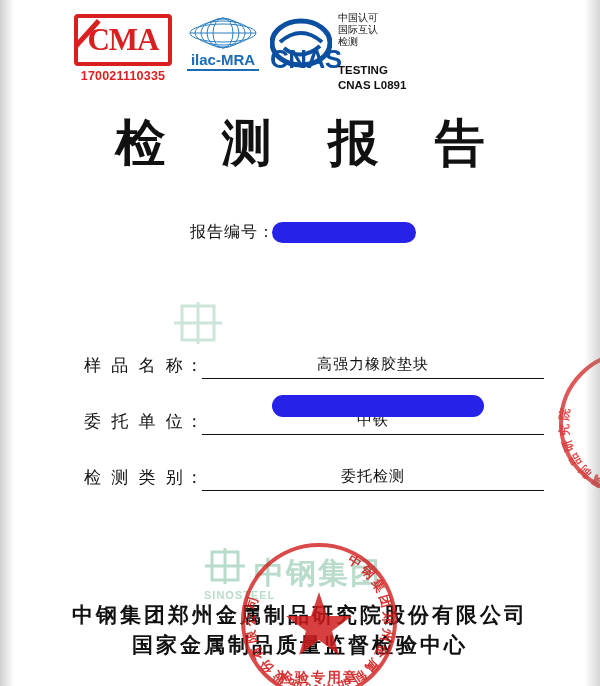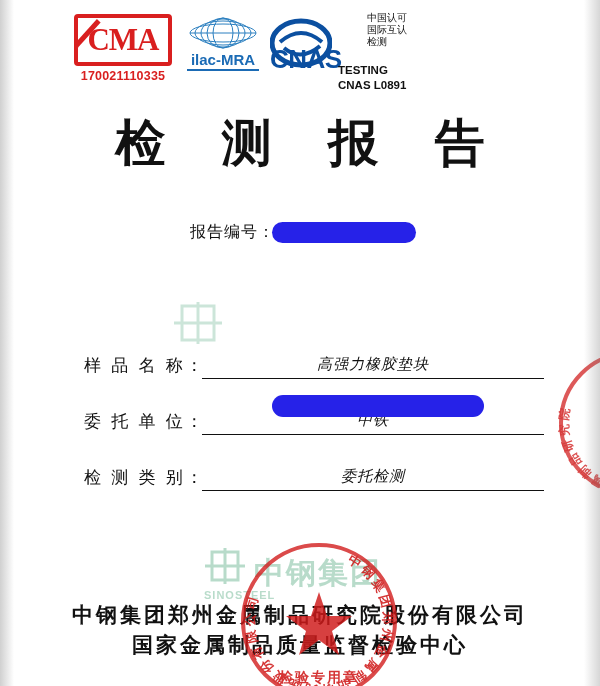--- a/index.html
+++ b/index.html
@@ -147,21 +147,20 @@
     letter-spacing: -0.5px;
   }
   .cnas-cn {
     position: absolute;
     left: 68px;
     top: 4px;
     font-family: "Liberation Sans", sans-serif;
     font-size: 10px;
     color: #111;
     line-height: 12px;
-    margin-left: 29px;
   }
   .cnas-testing {
     position: absolute;
     left: 68px;
     top: 56px;
     font-family: "Liberation Sans", sans-serif;
     font-weight: bold;
     font-size: 11.5px;
     color: #111;
   }
@@ -238,21 +237,20 @@
     letter-spacing: 3px;
     white-space: nowrap;
   }
   .field-value-wrap {
     position: absolute;
     left: 118px;
     right: 0;
     top: 0;
     border-bottom: 1.5px solid #111;
     height: 28px;
-    font-style: italic;
   }
   .field-value {
     position: absolute;
     left: 0; right: 0;
     top: 5px;
     text-align: center;
     font-size: 15px;
     color: #111;
     letter-spacing: 1px;
   }

